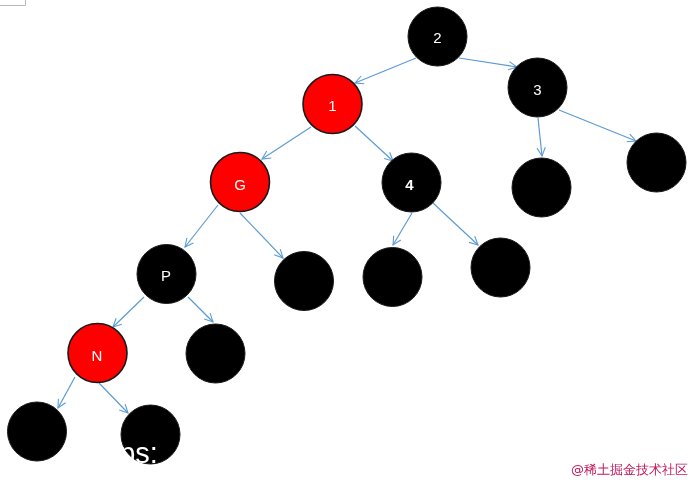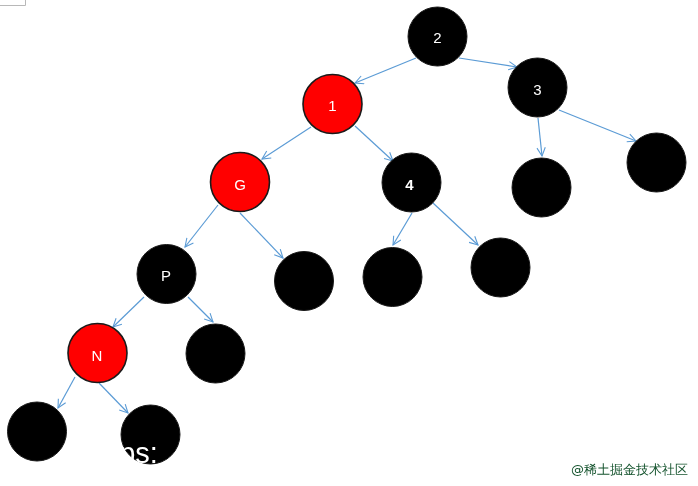--- a/index.html
+++ b/index.html
@@ -5,21 +5,21 @@
     html, body { margin: 0; padding: 0; background: #ffffff; }
     body { width: 698px; height: 486px; overflow: hidden; position: relative; }
     #canvas { position: absolute; left: 0; top: 0; width: 698px; height: 486px; }
     .edge { stroke: #5b9bd5; stroke-width: 1.2; fill: none; }
     .node-black { stroke: #1a1a1a; stroke-width: 1; }
     .node-red { stroke: #1a1a1a; stroke-width: 1.6; }
     .node-label { fill: #ffffff; font-family: "Liberation Sans", sans-serif; font-size: 15px; text-anchor: middle; dominant-baseline: central; }
     .node-label.bold { font-weight: bold; }
     .url-watermark { fill: #ffffff; font-family: "Liberation Sans", sans-serif; font-size: 29px; }
     .corner-frame { stroke: #b8b8b8; stroke-width: 1; fill: none; }
-    .site-watermark { position: absolute; right: 10px; top: 461px; color: #14532d; font-family: "DejaVu Sans", sans-serif; font-size: 13px; white-space: nowrap; }
+    .site-watermark { position: absolute; right: 10px; top: 461px; color: #be185d; font-family: "DejaVu Sans", sans-serif; font-size: 13px; white-space: nowrap; }
   </style>
 </head>
 <body>
 
 <svg id="canvas" viewBox="0 0 698 486" xmlns="http://www.w3.org/2000/svg">
   <defs>
     <marker id="arrow" viewBox="0 0 12 12" refX="11" refY="6" markerWidth="10" markerHeight="10" orient="auto" markerUnits="userSpaceOnUse">
       <polyline points="1,1 11,6 1,11" fill="none" stroke="#5b9bd5" stroke-width="1.3"></polyline>
     </marker>
   </defs>

